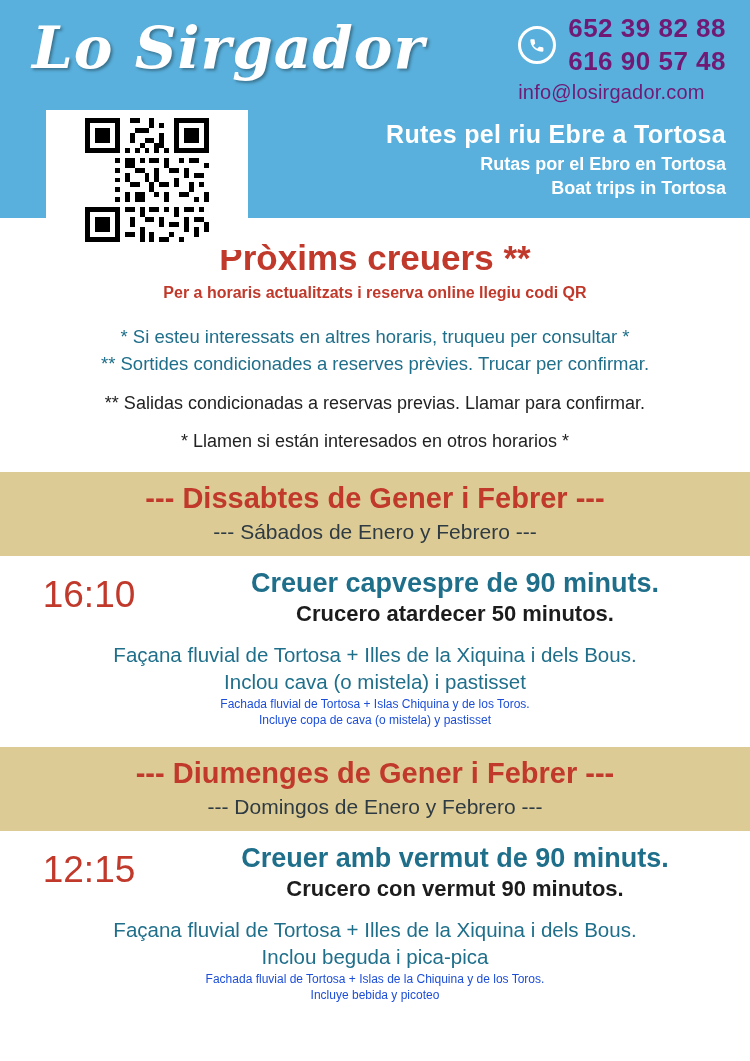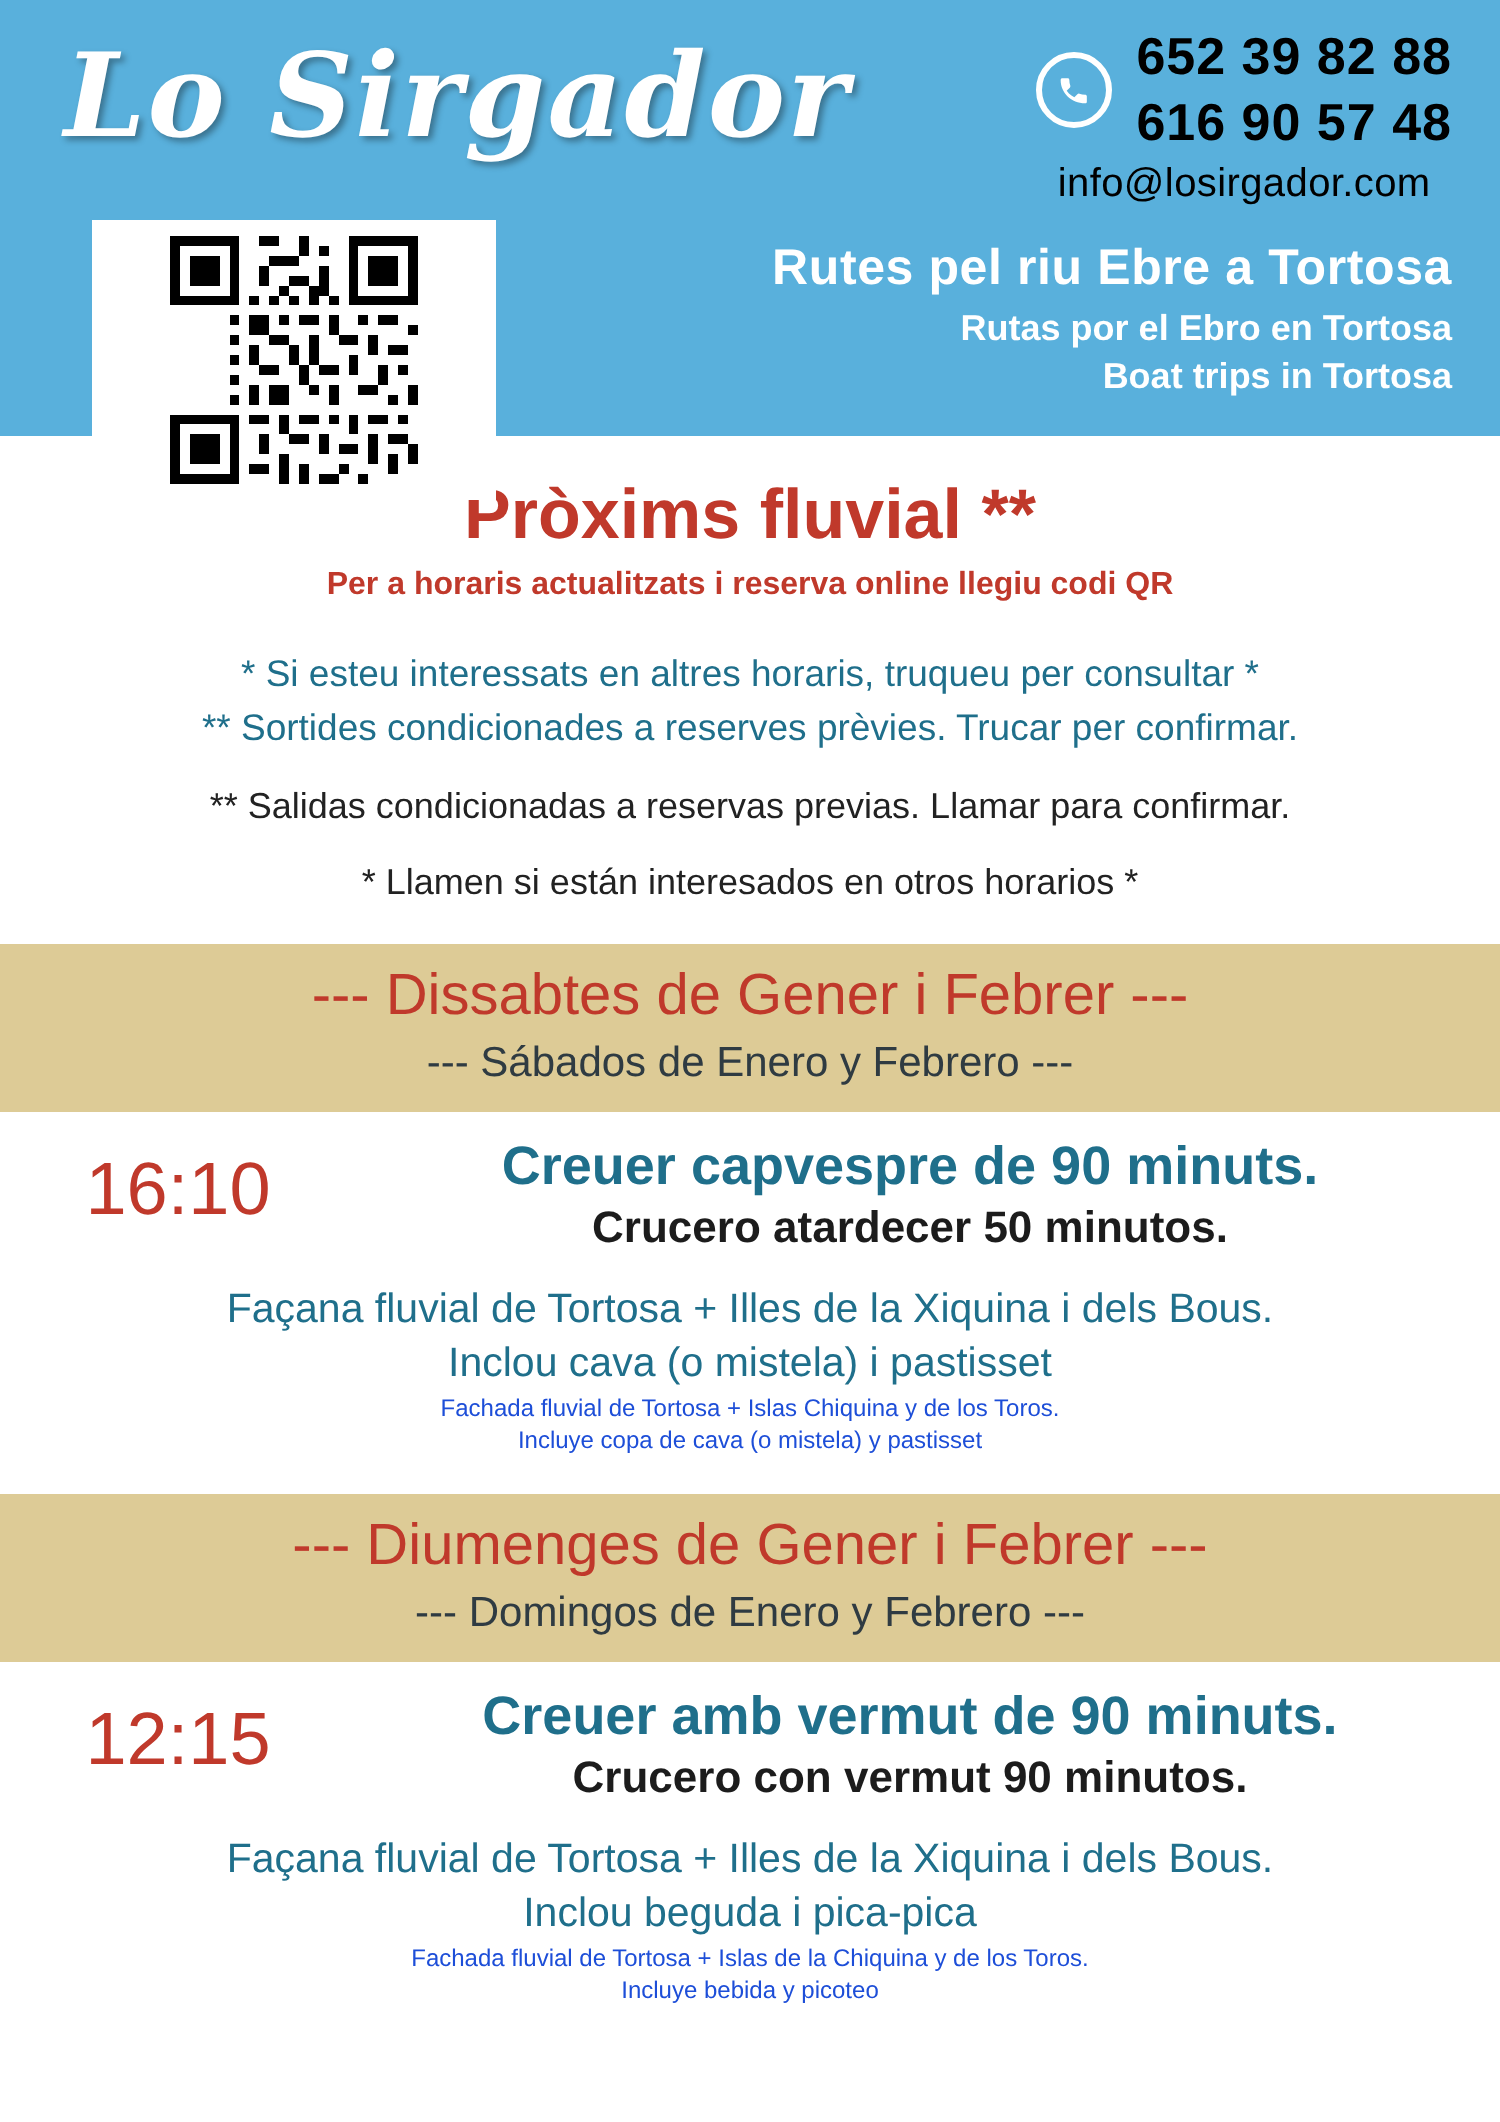--- a/index.html
+++ b/index.html
@@ -34,22 +34,22 @@
     font-size: 58px;
     color: #ffffff;
     letter-spacing: 1px;
     text-shadow: 2px 2px 3px rgba(0,0,0,0.35);
     white-space: nowrap;
   }
   .contact {
     position: absolute;
     right: 24px;
     top: 12px;
-    text-align: center;
-    color: #000000;
+    text-align: left;
+    color: #701a75;
   }
   .phone-row {
     display: flex;
     align-items: center;
     justify-content: flex-end;
     gap: 12px;
   }
   .phone-icon {
     width: 38px;
     height: 38px;
@@ -145,21 +145,21 @@
   }
 
   .band {
     background: #ddcb96;
     margin-top: 18px;
     padding: 10px 0 12px 0;
     text-align: center;
   }
   .band .b1 {
     color: #c0392b;
-    font-weight: normal;
+    font-weight: bold;
     font-size: 29px;
   }
   .band .b2 {
     color: #2f3b42;
     font-size: 21px;
     margin-top: 5px;
   }
 
   .trip {
     display: flex;
@@ -323,21 +323,21 @@
 
     <div class="routes">
       <div class="r1">Rutes pel riu Ebre a Tortosa</div>
       <div class="r2">Rutas por el Ebro en Tortosa</div>
       <div class="r3">Boat trips in Tortosa</div>
     </div>
   </div>
 
   <div class="body-wrap">
 
-    <div class="next-title">Pròxims fluvial **</div>
+    <div class="next-title">Pròxims creuers **</div>
     <div class="next-sub">Per a horaris actualitzats i reserva online llegiu codi QR</div>
 
     <div class="notes">
       <div class="note-cat">* Si esteu interessats en altres horaris, truqueu per consultar *</div>
       <div class="note-cat">** Sortides condicionades a reserves prèvies.  Trucar per confirmar.</div>
       <div class="note-es">** Salidas condicionadas a reservas previas. Llamar para confirmar.</div>
       <div class="note-es">* Llamen si están interesados en otros horarios *</div>
     </div>
 
     <div class="band">

